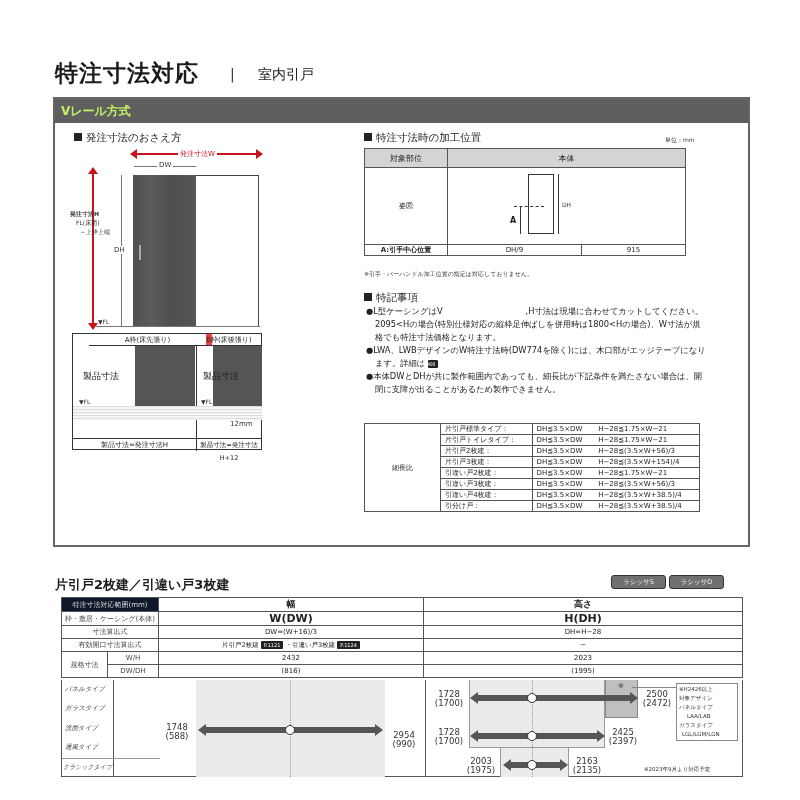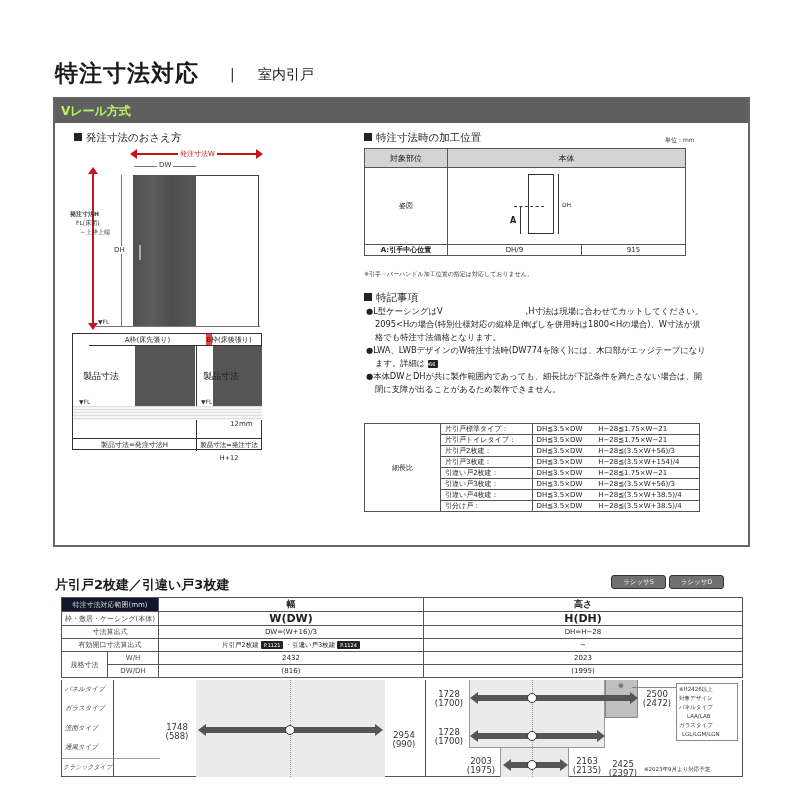--- a/index.html
+++ b/index.html
@@ -290,21 +290,21 @@
     </div>
 
   <div class="abs num" style="left:372px;top:48px;width:30px;">
       <div>1728</div>
       <div>(1700)</div>
     </div>
   <div class="abs tri-l" style="left:408px;top:50px;"></div>
   <div class="abs arrow-bar" style="left:415px;top:53px;width:120px;"></div>
   <div class="abs tri-r" style="left:535px;top:50px;"></div>
   <div class="abs circ" style="left:465px;top:51px;"></div>
-  <div class="abs num" style="left:546px;top:48px;width:30px;margin-top:32px;">
+  <div class="abs num" style="left:546px;top:48px;width:30px;">
       <div>2425</div>
       <div>(2397)</div>
     </div>
 
   <div class="abs num" style="left:404px;top:77px;width:30px;">
       <div>2003</div>
       <div>(1975)</div>
     </div>
   <div class="abs tri-l" style="left:441px;top:79px;"></div>
   <div class="abs arrow-bar" style="left:448px;top:82px;width:50px;"></div>

